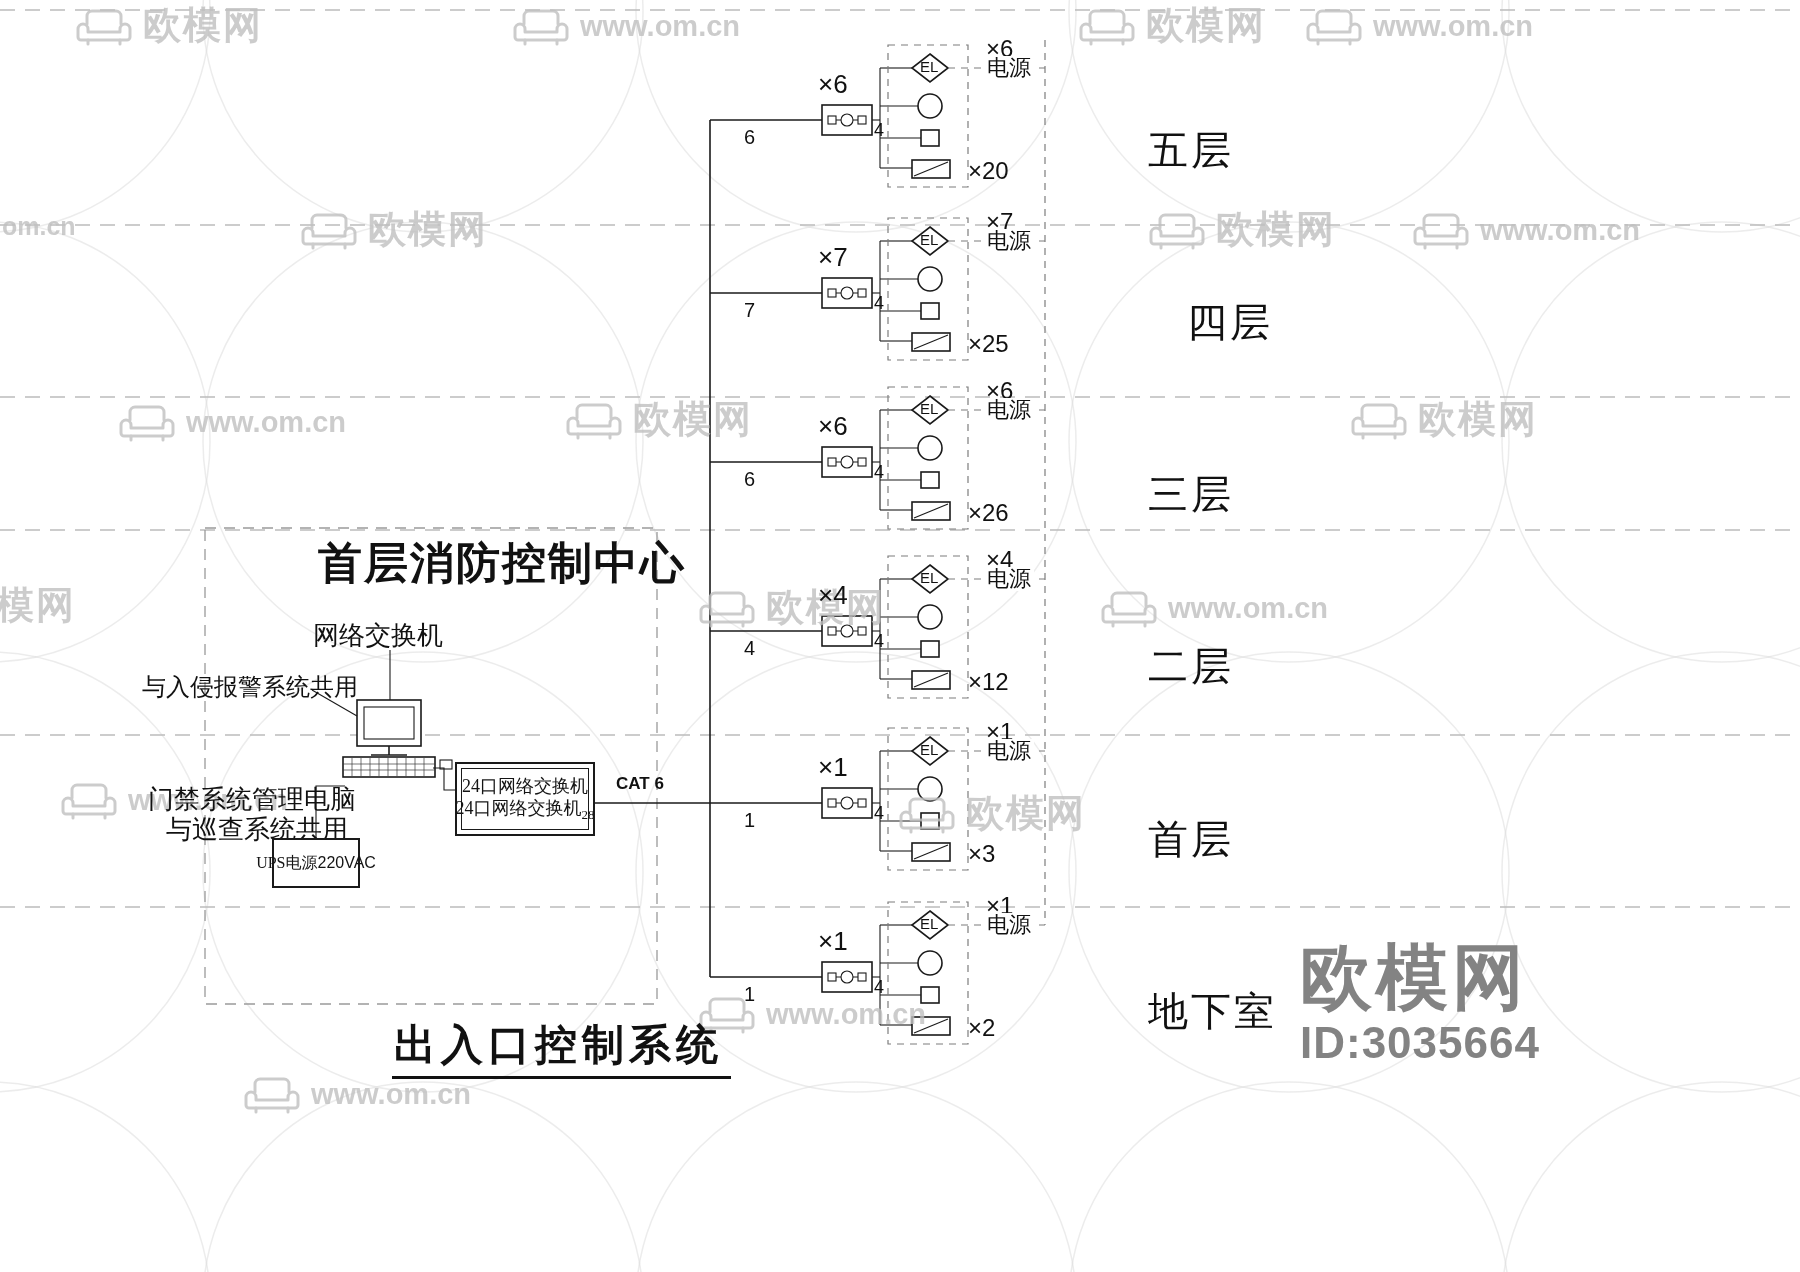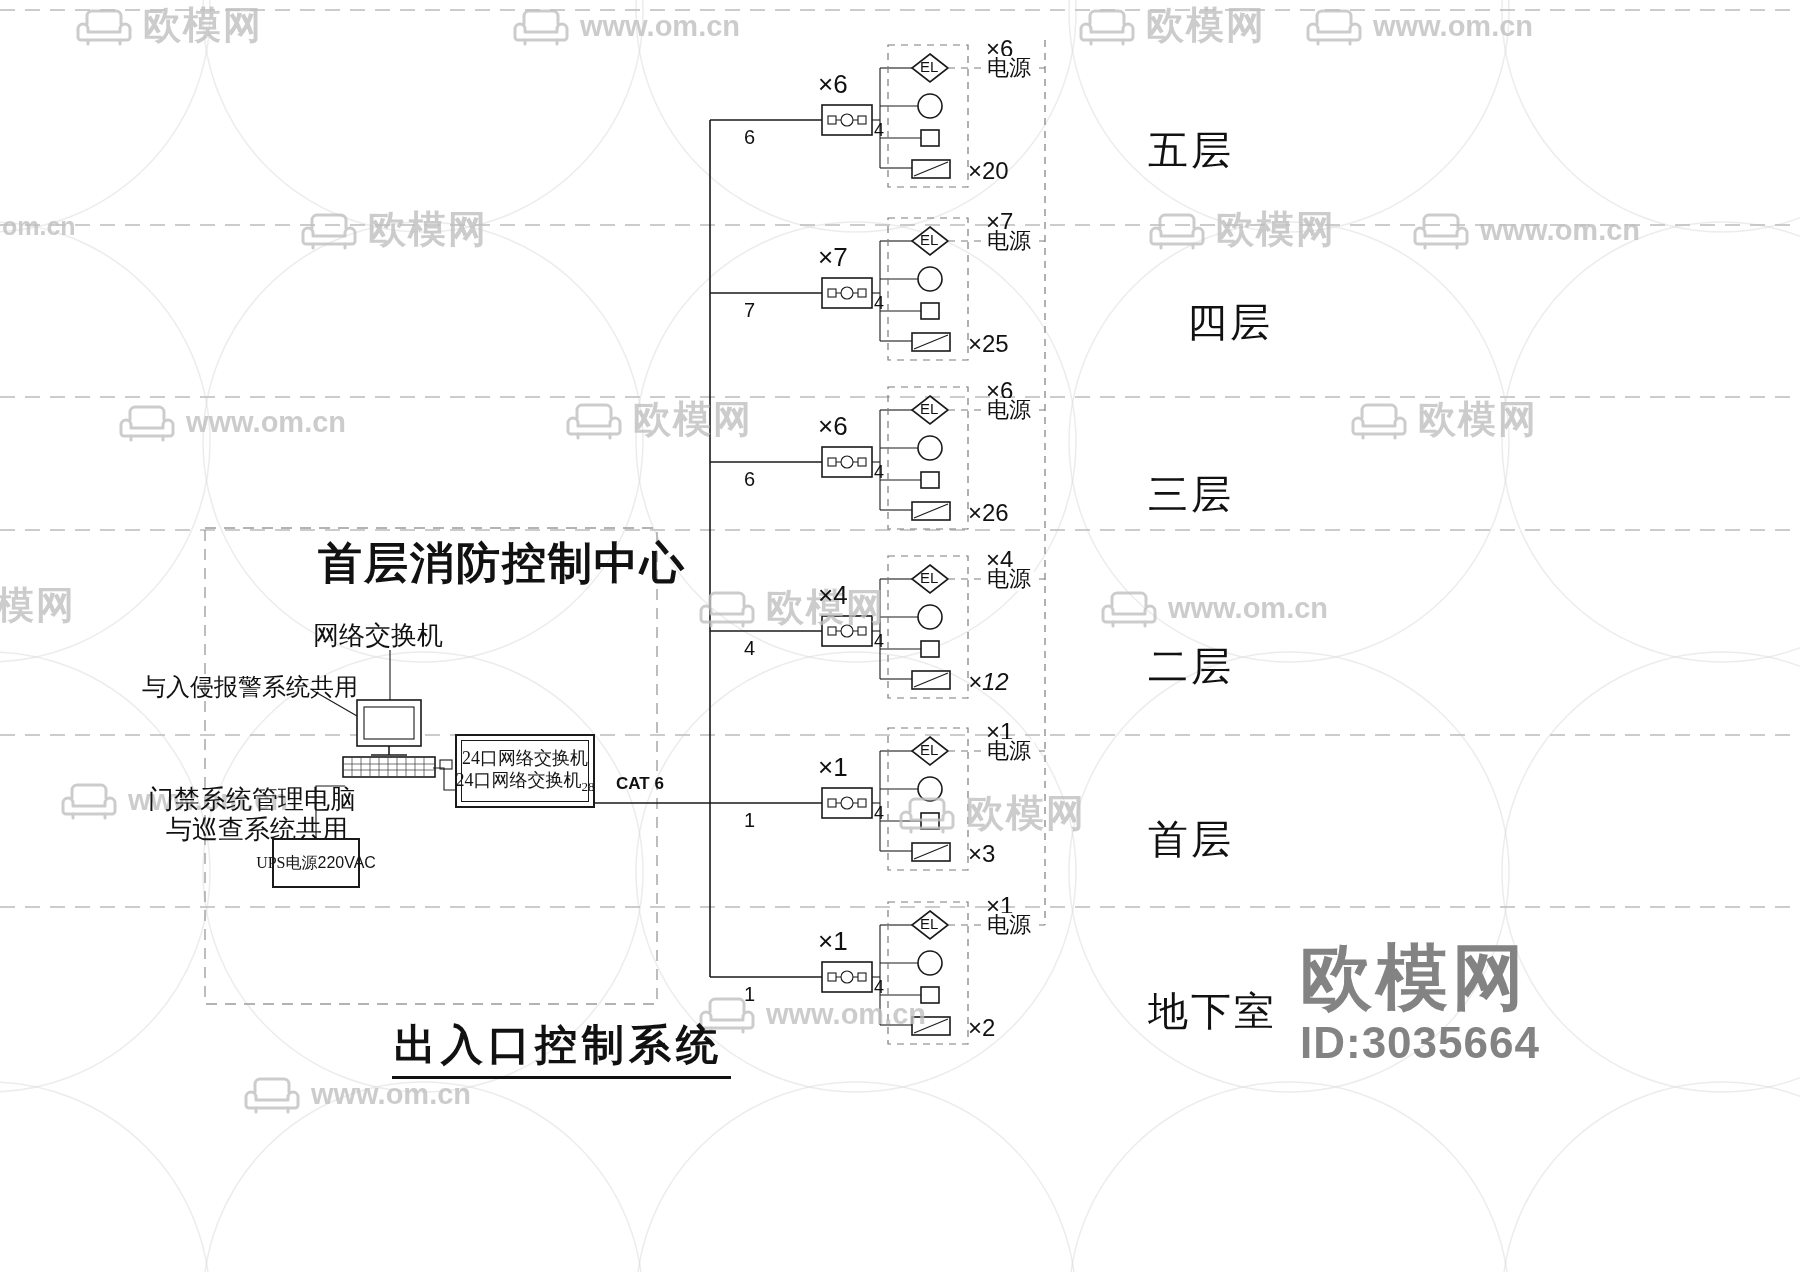--- a/index.html
+++ b/index.html
@@ -378,21 +378,21 @@
 
     <div class="t cjk lbl26" style="left:148px;top:786px">门禁系统管理电脑</div>
 
     <div class="t cjk lbl26" style="left:166px;top:816px">与巡查系统共用</div>
 
     <div class="ups" style="left:272px;top:838px">
       <div class="t2 cjk">UPS电源</div>
       <div class="t2">220VAC</div>
     </div>
 
-    <div class="switchbox" style="left:455px;top:734px">
+    <div class="switchbox" style="left:455px;top:762px">
       <div class="switchinner">
         <div class="t2 cjk">24口网络交换机</div>
         <div class="t2 cjk"><span>24口网络交换机</span><sub class="subn">28</sub></div>
       </div>
     </div>
 
     <div class="t lblcat" style="left:616px;top:775px">CAT 6</div>
 
     <div class="t cjk bottom-title" style="left:392px;top:1022px">出入口控制系统</div>
   <div class="t fl-ctrl" style="left: 818px; top: 70px;">×6</div>
@@ -418,21 +418,21 @@
       <div class="t fl-pcount" style="left: 986px; top: 378px;">×6</div>
       <div class="t fl-power cjk" style="left: 984px; top: 398px;">电源</div>
       <div class="t fl-dcount" style="left: 968px; top: 500px;">×26</div>
       <div class="t fl-name cjk" style="left: 1148px; top: 473px;">三层</div>
       <div class="t fl-ctrl" style="left: 818px; top: 581px;">×4</div>
       <div class="t fl-port" style="left: 874px; top: 632px;">4</div>
       <div class="t fl-branch" style="left: 744px; top: 637px;">4</div>
       <div class="t fl-el" style="left: 920px; top: 570px;">EL</div>
       <div class="t fl-pcount" style="left: 986px; top: 547px;">×4</div>
       <div class="t fl-power cjk" style="left: 984px; top: 567px;">电源</div>
-      <div class="t fl-dcount" style="left: 968px; top: 669px; font-style: italic;">×12</div>
+      <div class="t fl-dcount" style="left: 968px; top: 669px;">×12</div>
       <div class="t fl-name cjk" style="left: 1148px; top: 645px;">二层</div>
       <div class="t fl-ctrl" style="left: 818px; top: 753px;">×1</div>
       <div class="t fl-port" style="left: 874px; top: 804px;">4</div>
       <div class="t fl-branch" style="left: 744px; top: 809px;">1</div>
       <div class="t fl-el" style="left: 920px; top: 742px;">EL</div>
       <div class="t fl-pcount" style="left: 986px; top: 719px;">×1</div>
       <div class="t fl-power cjk" style="left: 984px; top: 739px;">电源</div>
       <div class="t fl-dcount" style="left: 968px; top: 841px;">×3</div>
       <div class="t fl-name cjk" style="left: 1148px; top: 818px;">首层</div>
       <div class="t fl-ctrl" style="left: 818px; top: 927px;">×1</div>

